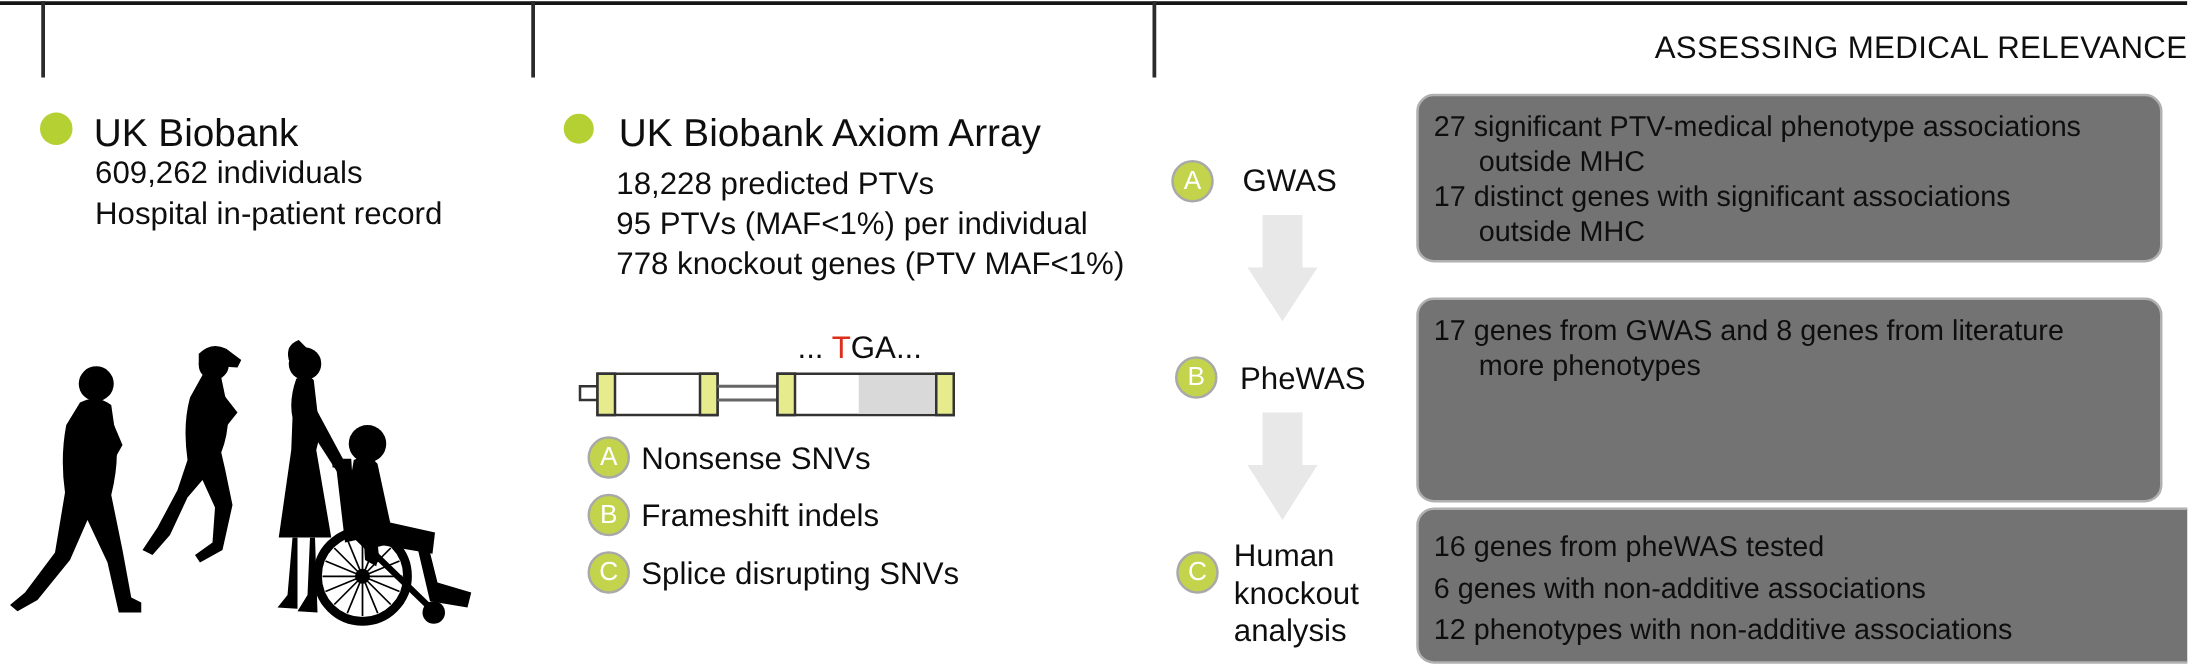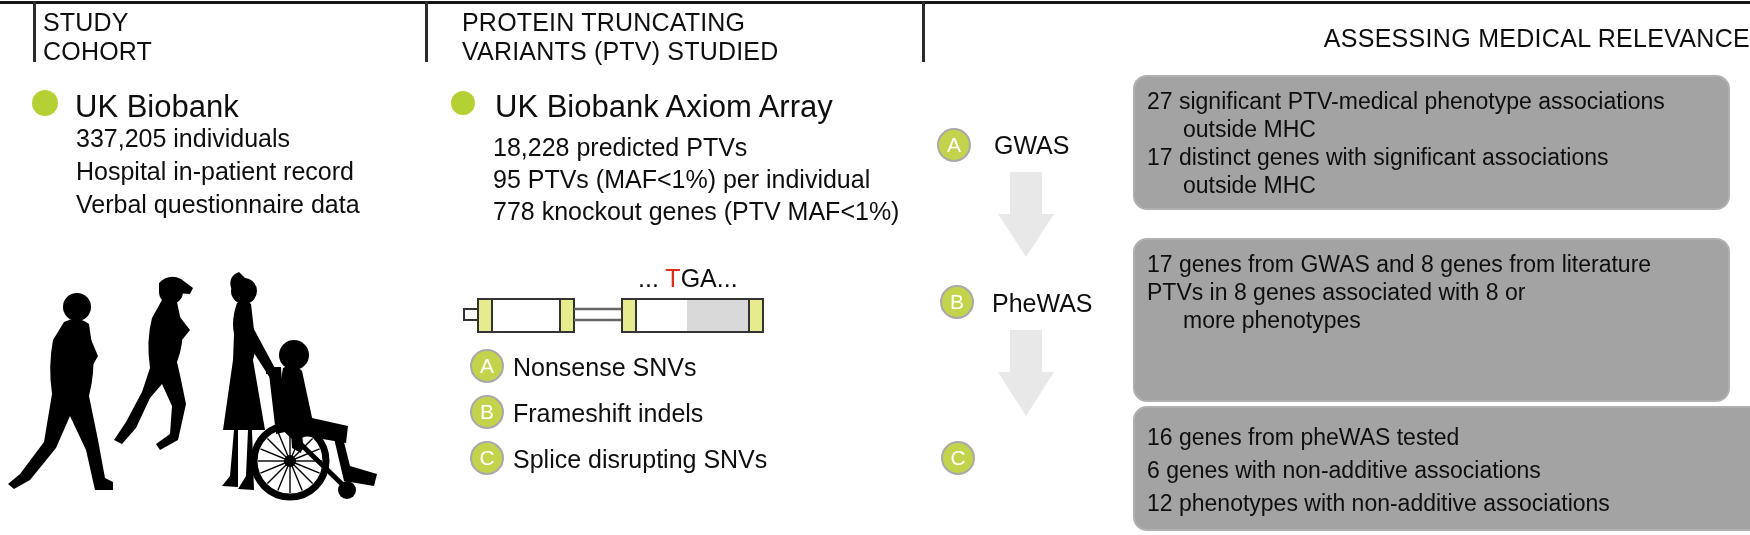--- a/index.html
+++ b/index.html
@@ -20,47 +20,44 @@
   .badge{position:absolute;width:34px;height:34px;border-radius:50%;
     background:var(--badge-green);border:2px solid var(--badge-border);box-sizing:border-box;
     display:flex;align-items:center;justify-content:center;
     color:#fff;font-size:21px;}
   .vlabel{position:absolute;font-size:25px;line-height:30px;white-space:nowrap;}
   
   .codon{position:absolute;font-size:25px;white-space:pre;text-align:center;}
   .codon .stop{color:var(--stop-red);}
   
   .rbox{position:absolute;box-sizing:border-box;border:2px solid var(--box-border);
-    border-radius:14px;background:#a3a3a3;padding:10px 12px;font-size:23px;line-height:28px;
+    border-radius:14px;background:#737373;padding:10px 12px;font-size:23px;line-height:28px;
     overflow:hidden;}
   .rbox .rline{white-space:nowrap;}
   .rbox .indent{margin-left:36px;}
   .rbox-c{line-height:33px;padding-top:13px;}
   svg{position:absolute;display:block;}
 </style>
 </head>
 <body>
 
 <div id="canvas">
 
   <div class="top-rule"></div>
   <div class="tick" style="left:33px"></div>
   <div class="tick" style="left:425px"></div>
   <div class="tick" style="left:922px"></div>
 
-  <div class="panel-header" style="left:43px;top:8px"><div>STUDY</div><div>COHORT</div></div>
-  <div class="panel-header" style="left:462px;top:8px"><div>PROTEIN TRUNCATING</div><div>VARIANTS (PTV) STUDIED</div></div>
   <div class="panel-header-center">ASSESSING MEDICAL RELEVANCE</div>
 
   <div class="bullet" style="left:32px;top:90px;width:26px;height:26px"></div>
   <div class="sec-title" style="left:75px;top:89px">UK Biobank</div>
   <div class="details" style="left:76px;top:122px">
-    <div>337,205 individuals</div>
+    <div>609,262 individuals</div>
     <div>Hospital in-patient record</div>
-    <div>Verbal questionnaire data</div>
   </div>
 
   <svg style="left:0;top:268px" width="395" height="267" viewBox="0 268 395 267">
 
     <g fill="#000">
       <circle cx="77" cy="307" r="14"></circle>
       <path d="M64 322 Q77 315 89 324 L93 352 Q95 372 89 396 L98 440 L105 478 L113 482 L113 490 L95 490 L86 450 L70 416 L56 448 L30 480 L14 489 L8 484 L20 474 L44 442 L52 394 Q48 366 53 340 Z"></path>
       <path d="M87 330 L98 356 L89 372 L78 362 Z"></path>
     </g>
 
@@ -154,28 +151,32 @@
   </div>
 
   <svg style="left:994px;top:170px" width="64" height="90" viewBox="994 170 64 90">
     <polygon points="1010,172 1042,172 1042,214 1054,214 1026,257 998,214 1010,214" fill="#e8e8e8"></polygon>
   </svg>
 
   <div class="badge" style="left:940px;top:285px">B</div>
   <div class="vlabel" style="left:992px;top:288px">PheWAS</div>
   <div class="rbox" style="left:1133px;top:238px;width:597px;height:164px">
     <div class="rline">17 genes from GWAS and 8 genes from literature</div>
-    <div class="rline">PTVs in 8 genes associated with 8 or</div>
     <div class="rline indent">more phenotypes</div>
   </div>
 
   <svg style="left:994px;top:328px" width="64" height="92" viewBox="994 328 64 92">
     <polygon points="1010,330 1042,330 1042,372 1054,372 1026,416 998,372 1010,372" fill="#e8e8e8"></polygon>
   </svg>
 
   <div class="badge" style="left:941px;top:441px">C</div>
+  <div class="vlabel" style="left:987px;top:430px;line-height:30px">
+    <div>Human</div>
+    <div>knockout</div>
+    <div>analysis</div>
+  </div>
   <div class="rbox rbox-c" style="left:1133px;top:406px;width:685px;height:125px">
     <div class="rline">16 genes from pheWAS tested</div>
     <div class="rline">6 genes with non-additive associations</div>
     <div class="rline">12 phenotypes with non-additive associations</div>
   </div>
 
 </div>
 
 </body></html>

